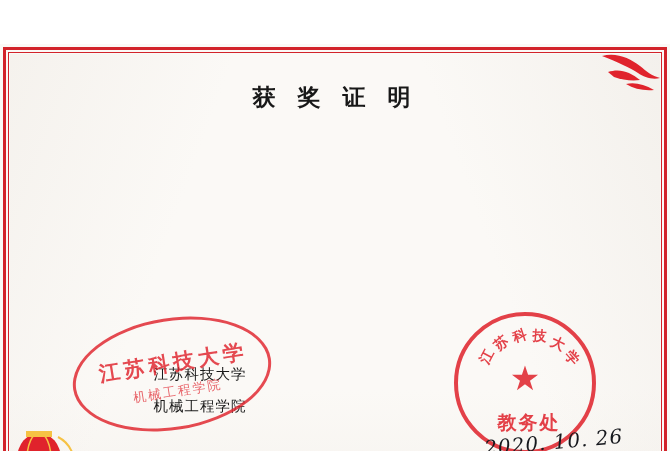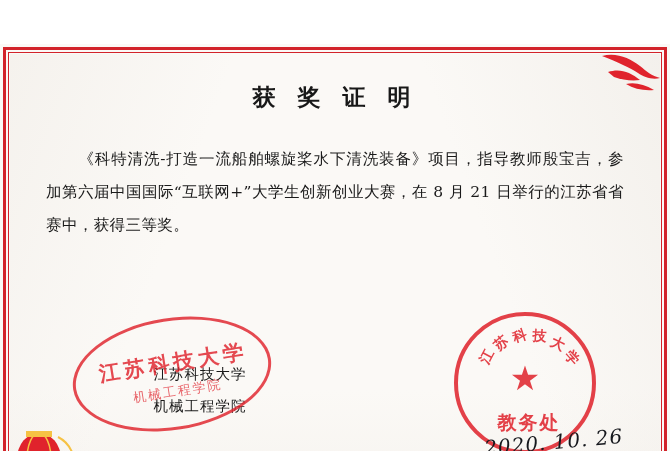--- a/index.html
+++ b/index.html
@@ -239,21 +239,20 @@
 <div id="certificate">
 
   <div class="border-outer"></div>
   <div class="border-inner"></div>
   <div class="paper-shade"></div>
 
   <div class="content">
 
     <div class="title">获 奖 证 明</div>
 
-    <div class="body-text"><span class="indent"></span><span>《科特清洗-打造一流船舶螺旋桨水下清洗装备》项目，指导教师殷宝吉，参加第六届中国国际“互联网+”大学生创新创业大赛，在 8 月 21 日举行的江苏省省赛中，获得三等奖。</span></div>
 
 
     <div class="sign-area">
 
       <div class="dept-lines">
         <div>江苏科技大学</div>
         <div>机械工程学院</div>
       </div>
 
       <div class="seal-oval">

